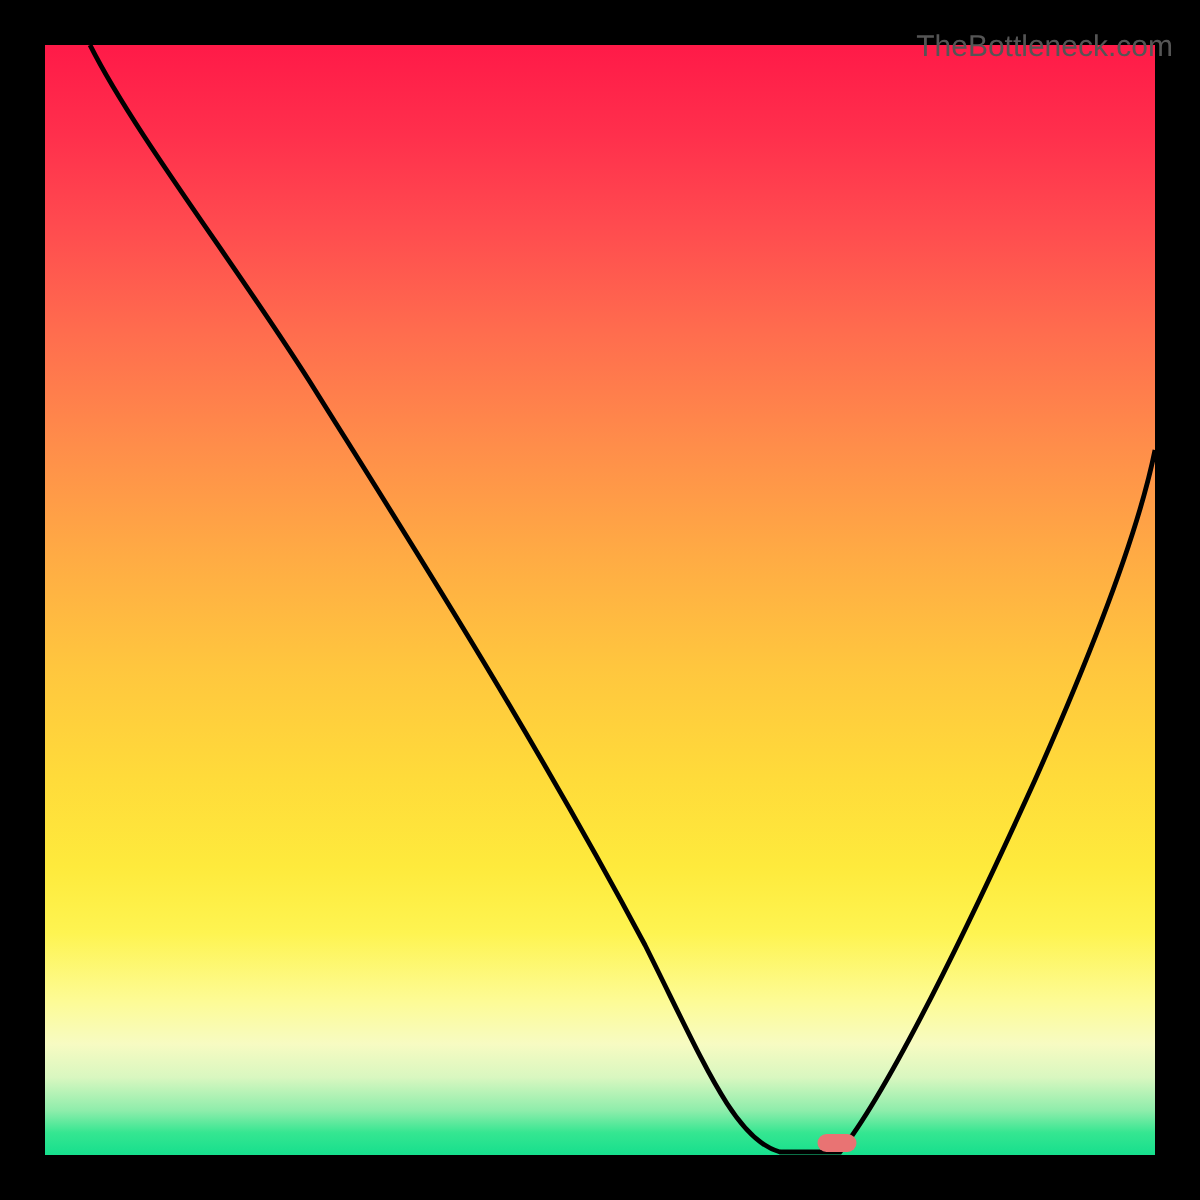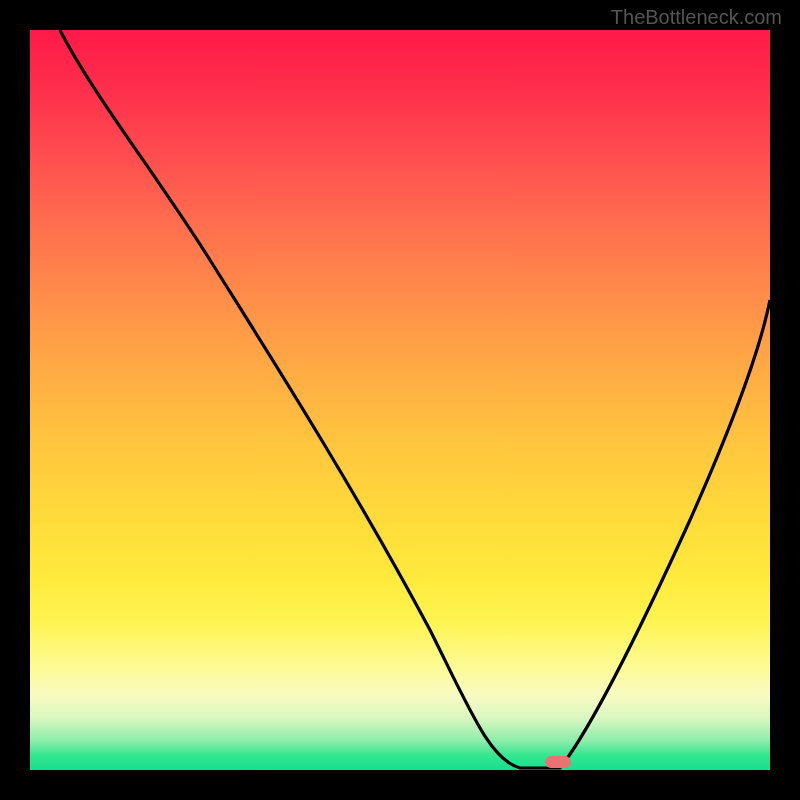--- a/index.html
+++ b/index.html
@@ -5,21 +5,21 @@
   * { margin: 0; padding: 0; box-sizing: border-box; }
   body {
     width: 800px;
     height: 800px;
     background: #000;
     position: relative;
     font-family: Arial, sans-serif;
   }
   .watermark {
     position: absolute;
-    top: 6px;
+    top: 20px;
     right: 18px;
     color: #555;
     font-size: 20px;
     font-weight: 500;
     z-index: 10;
   }
   .plot-area {
     position: absolute;
     left: 30px;
     top: 30px;

